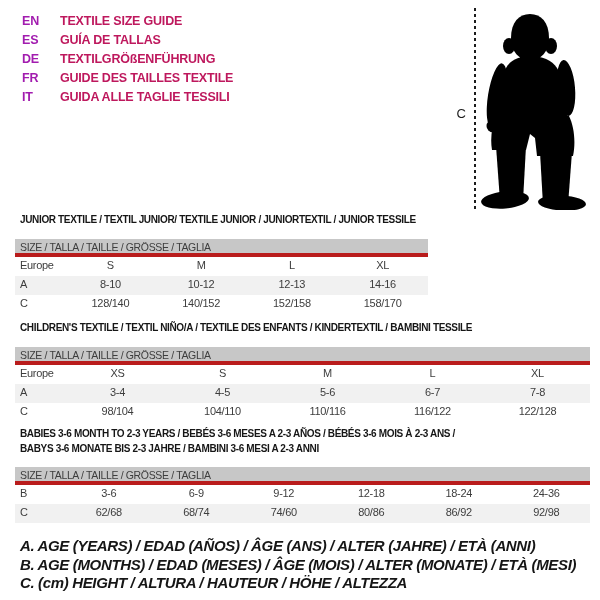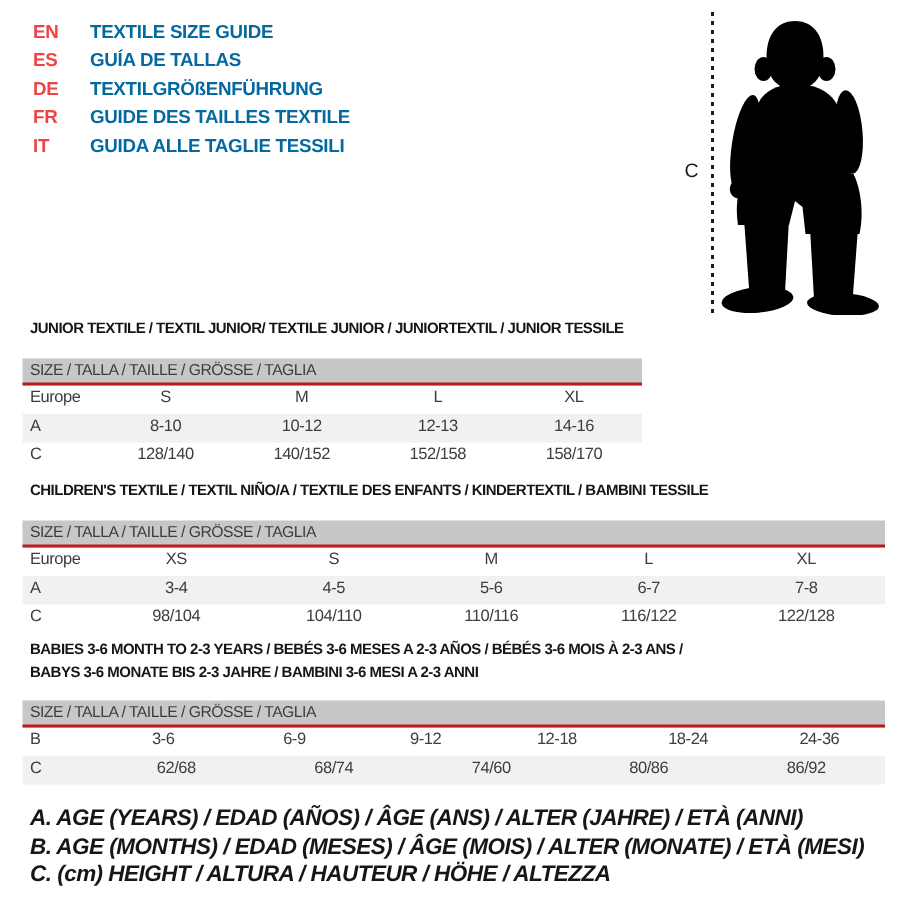--- a/index.html
+++ b/index.html
@@ -13,25 +13,25 @@
   body{
     position:relative;
     background:#ffffff;
     font-family:"Liberation Sans","DejaVu Sans",sans-serif;
     overflow:hidden;
   }
   
   .lang-block{position:absolute;left:22px;top:11px;}
   .lang-row{display:flex;height:19px;align-items:center;}
   .lang-code{
-    width:38px;font-size:12.5px;font-weight:bold;color:#ef4444;
+    width:38px;font-size:12.5px;font-weight:bold;color:#a21caf;
     letter-spacing:-0.2px;white-space:nowrap;
   }
   .lang-title{
-    font-size:12.5px;font-weight:bold;color:#0369a1;
+    font-size:12.5px;font-weight:bold;color:#be185d;
     letter-spacing:-0.2px;white-space:nowrap;
   }
   
   .figure{position:absolute;left:450px;top:6px;width:148px;height:206px;}
   .dash-line{
     position:absolute;left:24px;top:2px;width:2px;height:201px;
     background:repeating-linear-gradient(to bottom,#1c1c1c 0 3px,transparent 3px 6px);
   }
   .c-label{
     position:absolute;left:0;top:100px;width:22px;text-align:center;
@@ -40,21 +40,21 @@
   .baby-svg{position:absolute;left:30px;top:2px;}
   
   .table-title{
     position:absolute;left:20px;
     font-size:10px;font-weight:bold;color:var(--text-black);
     letter-spacing:-0.35px;white-space:nowrap;line-height:15px;
   }
   .size-table{position:absolute;left:15px;}
   .size-bar{
     height:18px;background:var(--bar-gray);
-    border-bottom:2px solid #b91c1c;
+    border-bottom:4px solid #b91c1c;
     font-size:10.5px;color:var(--text-dark);letter-spacing:-0.35px;
     line-height:17px;padding-left:5px;white-space:nowrap;
   }
   .trow{display:flex;height:19px;}
   .trow.shaded{background:var(--row-shade);}
   .tlabel{
     width:50px;padding-left:5px;
     font-size:11px;color:var(--text-dark);letter-spacing:-0.3px;
     line-height:17px;white-space:nowrap;
   }
@@ -196,20 +196,21 @@
     <div class="tcell">18-24</div>
     <div class="tcell">24-36</div>
   </div>
   <div class="trow shaded">
     <div class="tlabel">C</div>
     <div class="tcell">62/68</div>
     <div class="tcell">68/74</div>
     <div class="tcell">74/60</div>
     <div class="tcell">80/86</div>
     <div class="tcell">86/92</div>
+    <div class="tcell">92/98</div>
   </div>
 </div>
 
 <div class="footnotes">
   <div class="footnote">A. AGE (YEARS) / EDAD (AÑOS) / ÂGE (ANS) / ALTER (JAHRE) / ETÀ (ANNI)</div>
   <div class="footnote">B. AGE (MONTHS) / EDAD (MESES) / ÂGE (MOIS) / ALTER (MONATE) / ETÀ (MESI)</div>
   <div class="footnote">C. (cm) HEIGHT / ALTURA / HAUTEUR / HÖHE / ALTEZZA</div>
 </div>
 
 </body></html>

